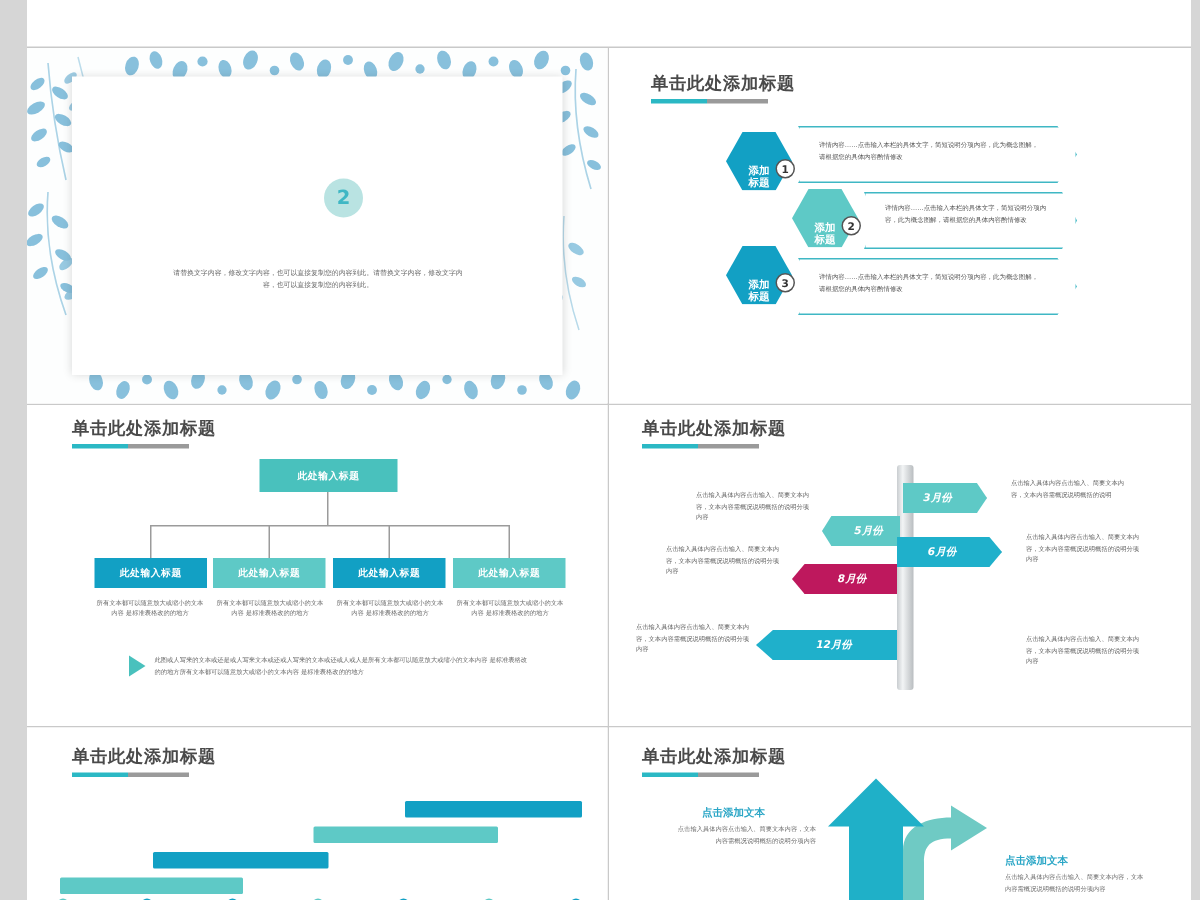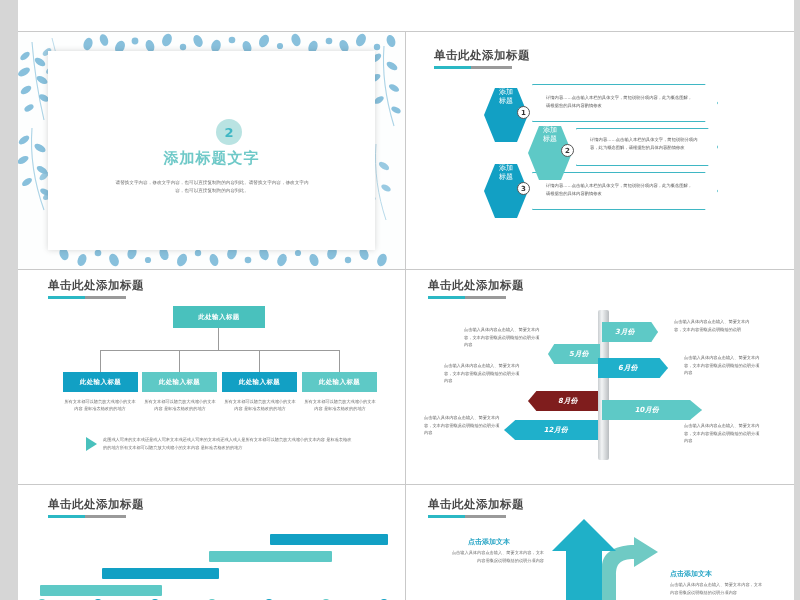--- a/index.html
+++ b/index.html
@@ -71,24 +71,24 @@
     font-size:15px; font-weight:bold; color:#6fc9c8; letter-spacing:1px;
   }
   .cover-body {
     position:absolute; left:64px; top:128px; width:200px;
     text-align:center; font-size:4.6px; color:#6a6a6a; line-height:1.85;
   }
 
   
   #slide2 { left:388px; top:0; width:388px; height:237px; }
   .hex {
-    position:absolute; width:44px; height:54px;
+    position:absolute; width:44px; height:39px;
     clip-path: polygon(25% 0%, 75% 0%, 100% 50%, 75% 100%, 25% 100%, 0% 50%);
-    display:flex; align-items:flex-start; justify-content:center;
-    color:#fff; font-size:7px; font-weight:normal; line-height:1.25; text-align:center;
+    display:flex; align-items:flex-end; justify-content:center;
+    color:#fff; font-size:7px; font-weight:bold; line-height:1.25; text-align:center;
   }
   .hexnum {
     position:absolute; width:13px; height:13px; border-radius:50%;
     background:#fff; border:1px solid #555;
     display:flex; align-items:center; justify-content:center;
     font-size:7px; font-weight:bold; color:#333;
   }
   .chev {
     position:absolute; height:38px;
     border:1px solid #3fb7c4;
@@ -268,21 +268,20 @@
               <ellipse cx="318" cy="14" rx="4.5" ry="6.5" transform="rotate(22 318 14)"></ellipse>
             </g>
           </g>
         </svg>
       </div>
 
       <div class="cover-card">
         <div class="small-circle">
           <span>2</span>
         </div>
-        <div class="cover-sub">添加标题文字</div>
         <div class="cover-body">请替换文字内容，修改文字内容，也可以直接复制您的内容到此。请替换文字内容，修改文字内容，也可以直接复制您的内容到此。</div>
       </div>
     </div>
 
     <div class="slide" id="slide2">
       <div class="s-title" style="left:28px; top:16px;">单击此处添加标题</div>
       <div class="s-rule" style="left:28px; top:34px;"></div>
 
       <div class="chev" style="left:126px; top:52px; width:186px;"></div>
       <div class="chev-txt" style="left:140px; top:62px; width:150px;">详情内容……点击输入本栏的具体文字，简短说明分项内容，此为概念图解，请根据您的具体内容酌情修改</div>
@@ -344,24 +343,23 @@
 
       <div class="sign r" style="left:196px; top:52px; width:56px; background:#5ec9c6;">3月份</div>
       <div class="sgntxt" style="left:268px; top:48px;">点击输入具体内容点击输入、简要文本内容，文本内容需概况说明概括的说明</div>
 
       <div class="sign l" style="left:142px; top:74px; width:52px; background:#5ec9c6;">5月份</div>
       <div class="sgntxt" style="left:58px; top:56px;">点击输入具体内容点击输入、简要文本内容，文本内容需概况说明概括的说明分项内容</div>
 
       <div class="sign r" style="left:192px; top:88px; width:70px; background:#1fb0cb;">6月份</div>
       <div class="sgntxt" style="left:278px; top:84px;">点击输入具体内容点击输入、简要文本内容，文本内容需概况说明概括的说明分项内容</div>
 
-      <div class="sign l" style="left:122px; top:121px; width:70px; background:#7f1d1d;">8月份</div>
+      <div class="sign l" style="left:122px; top:106px; width:70px; background:#be185d;">8月份</div>
       <div class="sgntxt" style="left:38px; top:92px;">点击输入具体内容点击输入、简要文本内容，文本内容需概况说明概括的说明分项内容</div>
 
-      <div class="sign r" style="left:196px; top:130px; width:100px; background:#5ec9c6;">10月份</div>
       <div class="sgntxt" style="left:278px; top:152px;">点击输入具体内容点击输入、简要文本内容，文本内容需概况说明概括的说明分项内容</div>
 
       <div class="sign l" style="left:98px; top:150px; width:94px; background:#1fb0cb;">12月份</div>
       <div class="sgntxt" style="left:18px; top:144px;">点击输入具体内容点击输入、简要文本内容，文本内容需概况说明概括的说明分项内容</div>
     </div>
 
     <div class="slide" id="slide5">
       <div class="s-title" style="left:30px; top:12px;">单击此处添加标题</div>
       <div class="s-rule" style="left:30px; top:30px;"></div>
 

